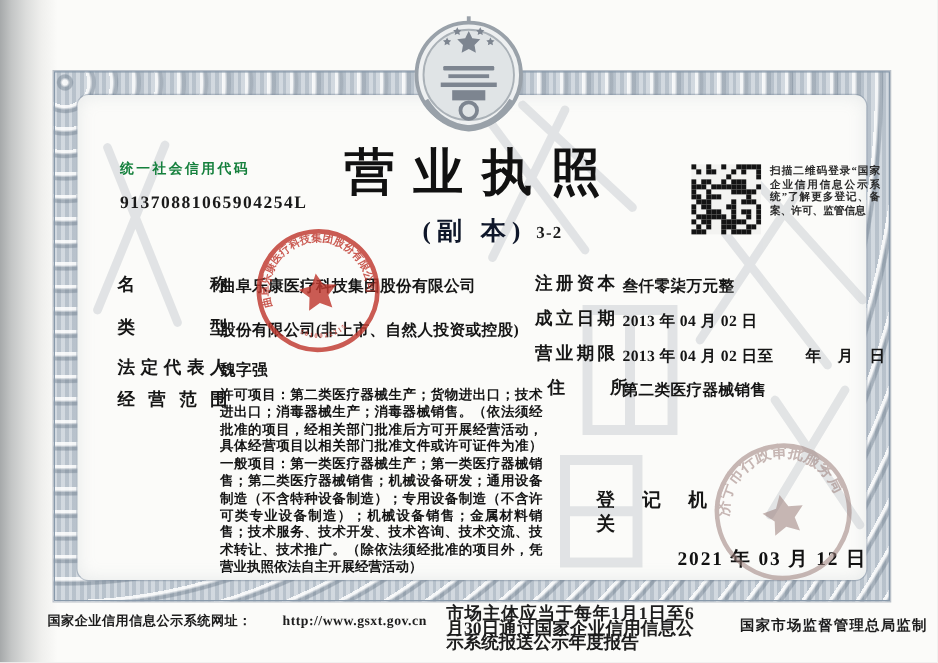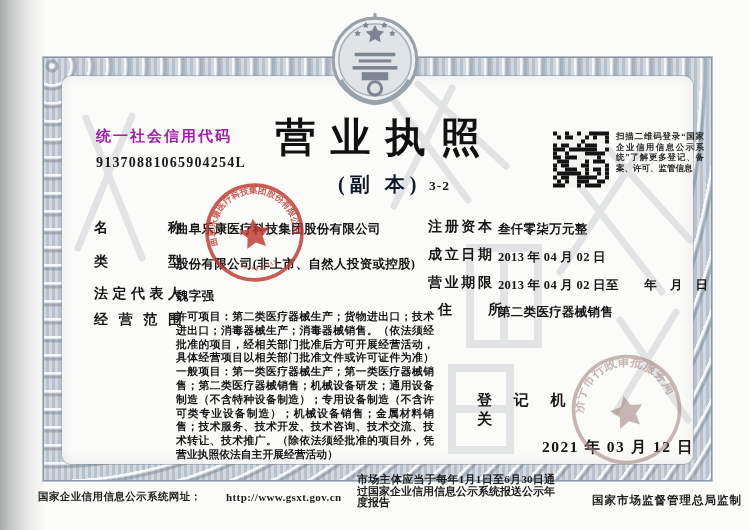--- a/index.html
+++ b/index.html
@@ -26,21 +26,21 @@
     box-shadow: inset 0 0 0 1px #8899aa, 0 0 0 1px #b9c0c8;
   }
   .frame-inner {
     position:absolute; left:19px; top:19px; right:19px; bottom:17px;
     background:#fbfbf9; border-radius:9px;
     box-shadow: 0 0 0 1px rgba(120,135,152,.45), inset 0 0 14px rgba(160,172,184,.22);
   }
   .watermarks { position:absolute; left:0; top:0; z-index:1; pointer-events:none; }
   .emblem { position:absolute; left:330px; top:11px; width:90px; height:106px; z-index:2; }
   .txt { position:absolute; z-index:3; }
-  .credit-label { left:96px; top:127px; font-size:15px; letter-spacing:2px; color:#a21caf; }
+  .credit-label { left:96px; top:127px; font-size:11px; letter-spacing:2px; color:#15803d; }
   .credit-code  { left:96px; top:155px; font-size:14px; letter-spacing:1.2px; color:#1a1a1a; }
   .title { left:213px; top:110px; width:330px; text-align:center; font-size:40px; font-weight:900;
            letter-spacing:15px; text-indent:15px; color:#111; }
   .subtitle { left:338px; top:171px; font-size:20px; letter-spacing:5px; color:#0f172a; }
   .copy-no { left:429px; top:178px; font-size:13.5px; letter-spacing:1px; }
   .qr { left:553px; top:131px; width:56px; height:57px; z-index:3; }
   .qr-caption { left:616px; top:131px; width:88px; font-size:8.5px; line-height:10.6px;
                 text-align:justify; word-break:break-all; color:#2a2a2a; }
   .flabel { font-size:14px; color:#161616; width:88px; text-align:justify; text-align-last:justify; }
   .flabel-r { width:64px; }
@@ -57,21 +57,21 @@
   .lab-addr  { left:428px; top:301px;margin-left:10px; }  .val-addr  { left:498px; top:304px; }
   .lab-auth  { left:477px; top:391px; width:110px; font-size:15px; letter-spacing:9px;
                text-align:left; text-align-last:auto; }
   .reg-date  { left:542px; top:437px; font-size:15.5px; letter-spacing:1.5px; color:#111; }
   .seal { position:absolute; z-index:4; pointer-events:none; }
   .seal-company { left:203px; top:181px; width:103px; height:103px; opacity:.82; transform:rotate(-8deg); }
   .seal-registry { left:569px; top:352px; width:115px; height:115px; opacity:.55; transform:rotate(-12deg); }
   .footer { z-index:3; color:#1d1d1d; }
   .footer-left  { left:38px;  top:490px; font-size:10.5px; letter-spacing:.4px; }
   .footer-url   { left:226px; top:491px; font-size:11px; letter-spacing:.4px; }
-  .footer-mid   { left:357px; top:474px; width:198px; font-size:11px; line-height:11.5px;
+  .footer-mid   { left:357px; top:486px; width:198px; font-size:14px; line-height:11.5px;
                   text-align:justify; word-break:break-all; }
   .footer-right { left:592px; top:493px; font-size:11.5px; letter-spacing:1px; }
 </style>
 </head>
 <body>
 
 <div class="page">
 
   <div class="scan-edge"></div>
 

